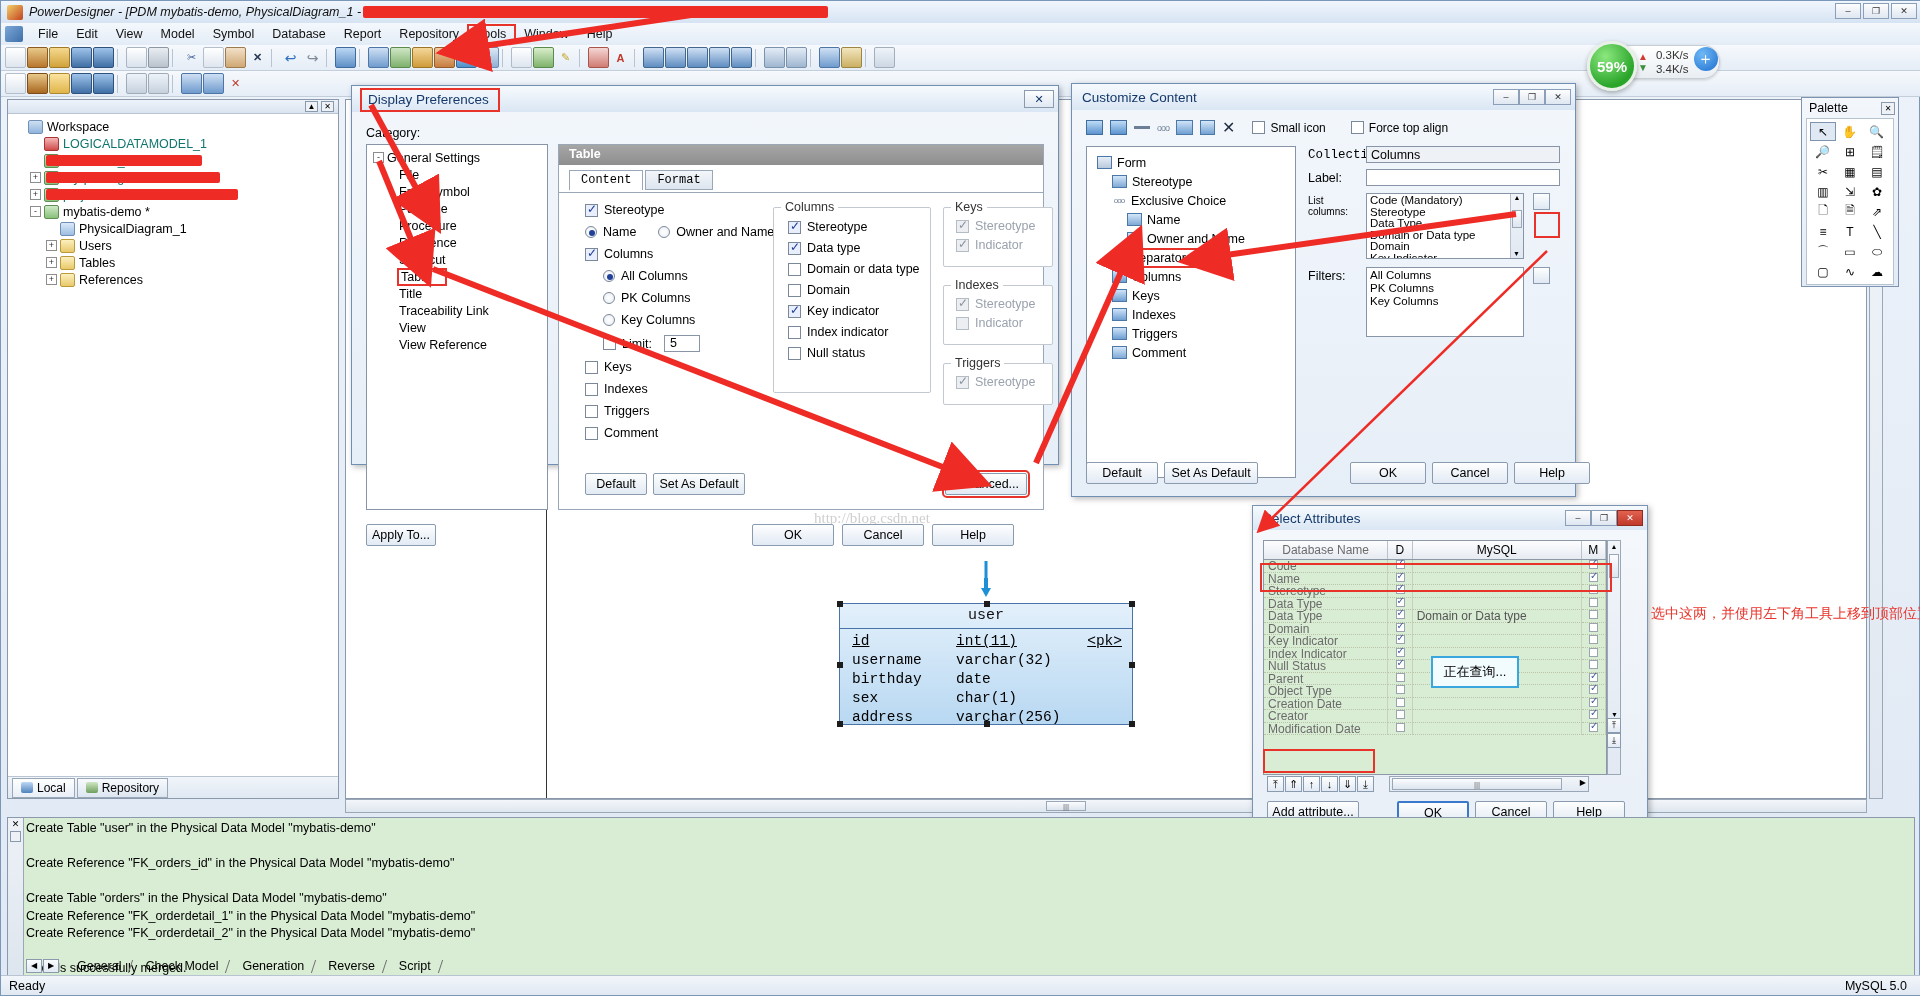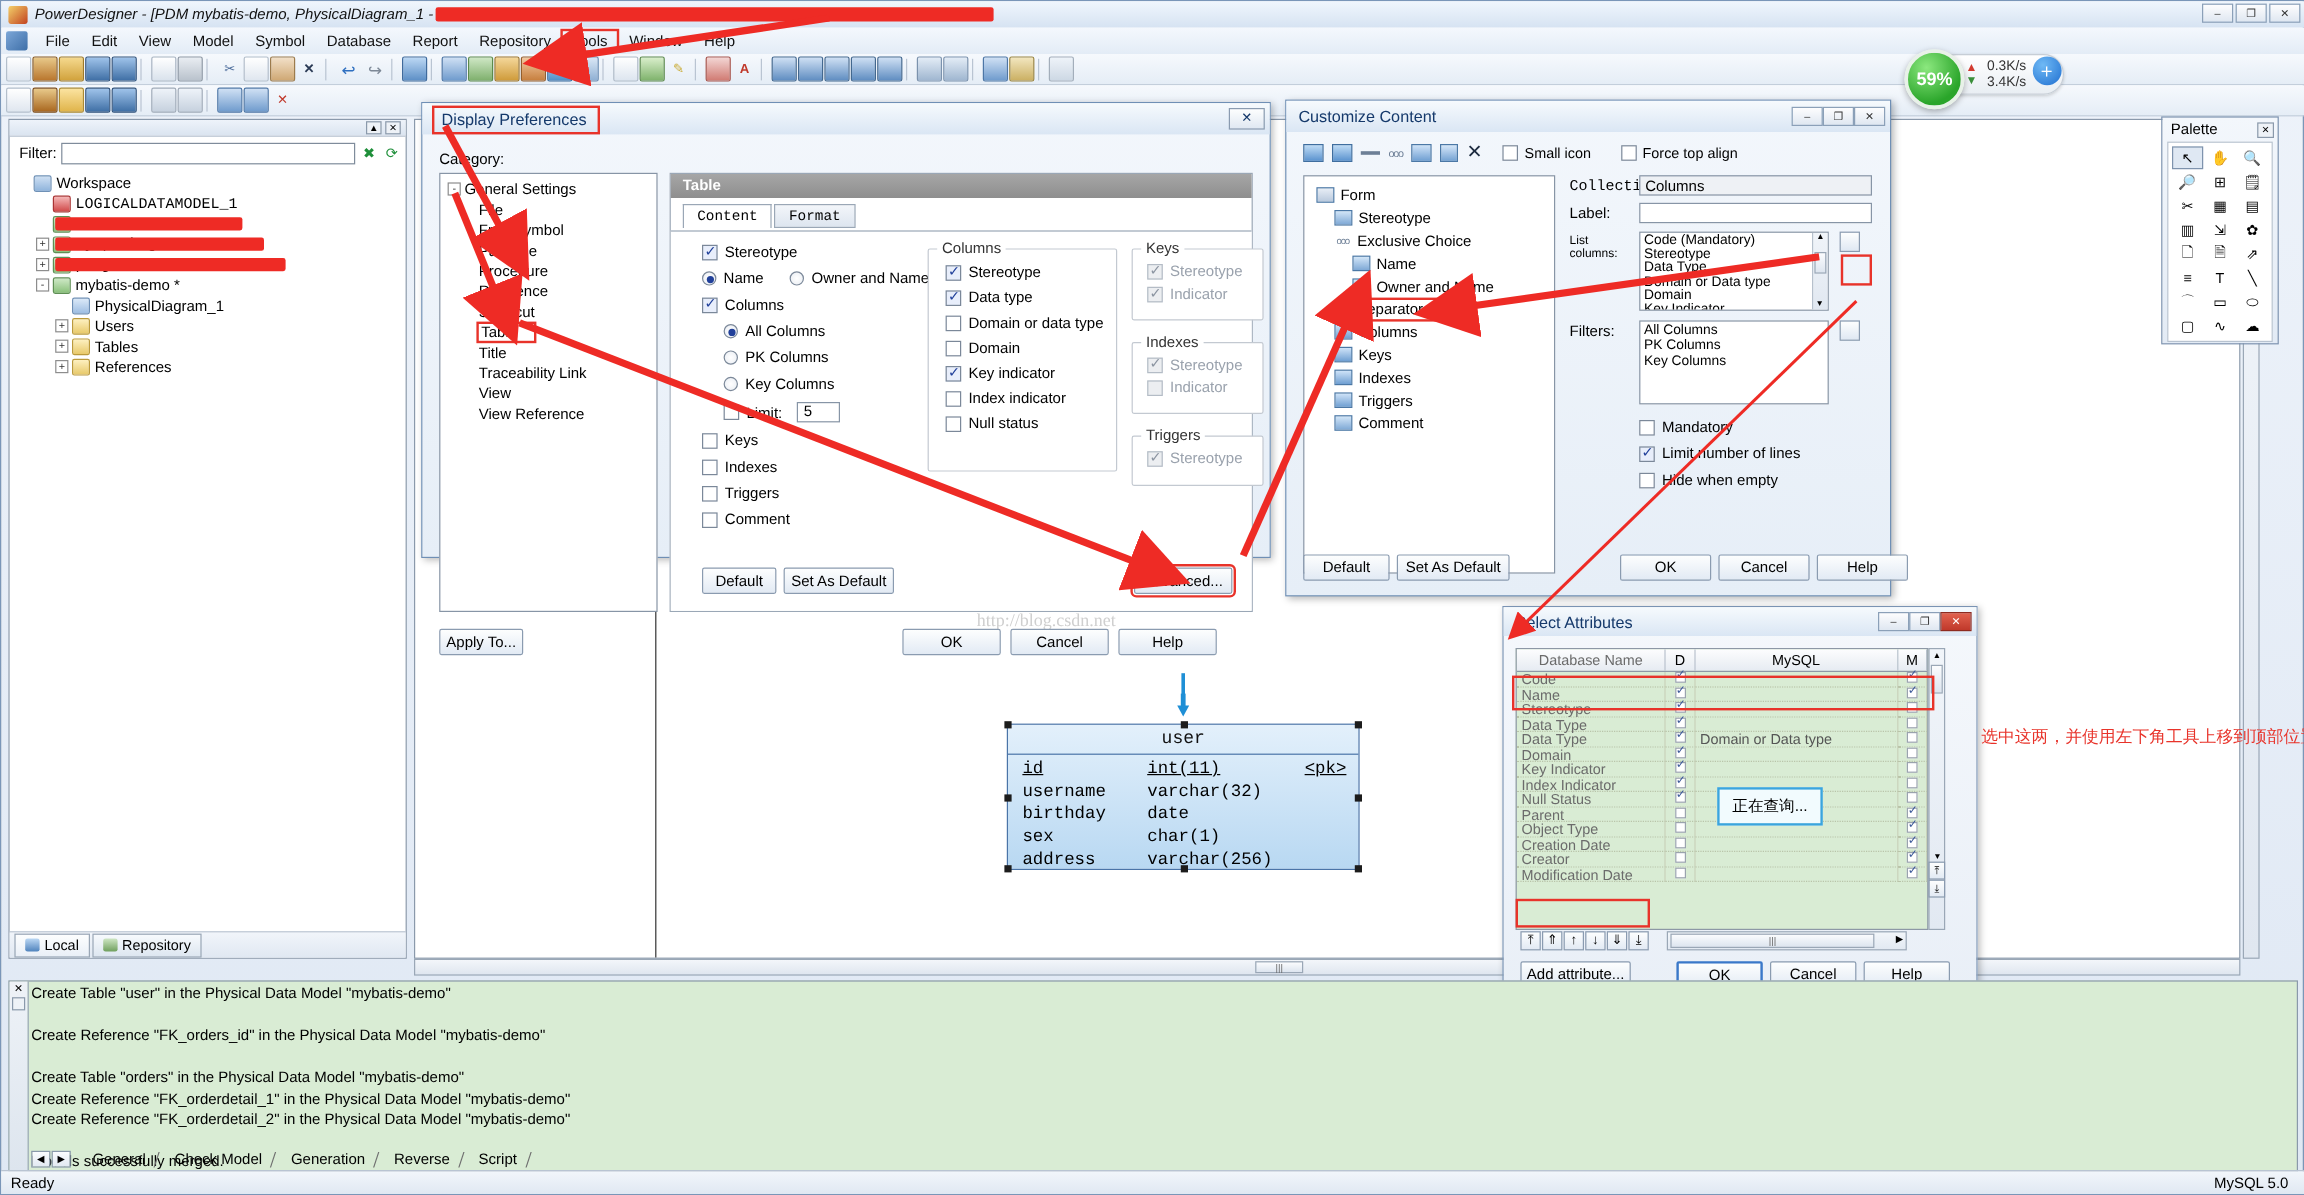--- a/index.html
+++ b/index.html
@@ -58,21 +58,21 @@
   .tnode { display:flex; align-items:center; height:17px; white-space:nowrap; position:relative; }
   .texp { width:11px; height:11px; border:1px solid #8d8d8d; background:#fff; font-size:9px;
      line-height:9px; text-align:center; color:#333; margin-right:3px; }
   .tspace { width:14px; display:inline-block; }
   .ticon { width:15px; height:14px; margin-right:4px; border-radius:2px; }
   .ic-ws { background:linear-gradient(#cfe0f3,#8fb4dc); border:1px solid #6f91b6; }
   .ic-ldm { background:linear-gradient(#f5b7b7,#d14b4b); border:1px solid #a33; }
   .ic-pdm { background:linear-gradient(#cfe9c7,#89c07a); border:1px solid #5f8f55; }
   .ic-diag { background:linear-gradient(#dbe9f8,#9dbde2); border:1px solid #6e8fb5; }
   .ic-fold { background:linear-gradient(#fdf0c0,#e8c96a); border:1px solid #bb9a3c; }
-  .tlabel-blue { color:#000000;font-family:Liberation Mono, monospace; }
+  .tlabel-blue { color:#0f766e; }
   .redact { height:11px; background:#ee2b25; border-radius:2px; }
 
   
   #canvas { position:absolute; left:344px; top:98px; right:52px; height:700px;
      background:#fff; border:1px solid #8a99ab; overflow:hidden; }
   #canvas-vline { position:absolute; left:200px; top:0; width:1px; height:700px; background:#333; }
   #canvas-scroll-bottom { position:absolute; left:344px; top:798px; right:52px; height:14px;
      background:linear-gradient(#f3f6fa,#dfe6ef); border:1px solid #9aa7b6; }
   #canvas-scroll-bottom .thumb { position:absolute; left:700px; top:1px; width:40px; height:10px;
      background:linear-gradient(#fbfcfe,#dde5ef); border:1px solid #9aa7b6; text-align:center; font-size:8px; line-height:9px; color:#666; }
@@ -300,26 +300,20 @@
     <div class="tb-btn" style="background:linear-gradient(#cfe0f4,#6f9bcd);border:1px solid #4d76a6;"></div>
     <div class="tb-btn" style="background:linear-gradient(#cfe0f4,#6f9bcd);border:1px solid #4d76a6;"></div>
     <div class="tb-btn" style="color:#c0392b;">✕</div>
   </div>
 
   <div id="browser">
     <div id="browser-hdr">
       <div class="bh-btn" style="right:20px;">▲</div>
       <div class="bh-btn" style="right:4px;">✕</div>
     </div>
-    <div id="filter-row">
-      <label>Filter:</label>
-      <input id="filter-input" value="" style="">
-      <span class="filter-ico" style="color:#1f8f3a;">✖</span>
-      <span class="filter-ico" style="color:#1f8f3a;">⟳</span>
-    </div>
     <div id="tree">
         <div class="tnode" style="padding-left: 0px;">
           <span class="tspace"></span>
           <span class="ticon ic-ws"></span>
           <span>Workspace</span>
         </div>
         <div class="tnode" style="padding-left: 16px;">
           <span class="tspace"></span>
           <span class="ticon ic-ldm"></span>
           <span class="tlabel-blue">LOGICALDATAMODEL_1</span>
@@ -746,34 +740,20 @@
           <span style="width:58px;font-size:12.5px;padding-top:2px;">Filters:</span>
           <div class="lbox" style="width:158px;height:70px;">
             <div id="cc-filters" style="padding:1px 2px 0 3px;line-height:13px;font-size:11.5px;">
                 <div>All Columns</div>
                 <div>PK Columns</div>
                 <div>Key Columns</div>
               </div>
           </div>
           <span style="margin-left:9px;width:17px;height:17px;border:1px solid #8a9bb0;background:linear-gradient(#fdfefe,#dfe8f3);display:inline-block;"></span>
         </div>
-        <div id="cc-checks" style="margin-top:12px;padding-left:58px;">
-            <div class="chk-row">
-              <span class="cbx"></span>
-              <span>Mandatory</span>
-            </div>
-            <div class="chk-row">
-              <span class="cbx on"></span>
-              <span>Limit number of lines</span>
-            </div>
-            <div class="chk-row">
-              <span class="cbx"></span>
-              <span>Hide when empty</span>
-            </div>
-          </div>
       </div>
 
       <div class="btn" style="position:absolute;left:14px;top:352px;width:72px;">Default</div>
       <div class="btn" style="position:absolute;left:92px;top:352px;width:94px;">Set As Default</div>
       <div class="btn" style="position:absolute;left:278px;top:352px;width:76px;">OK</div>
       <div class="btn" style="position:absolute;left:360px;top:352px;width:76px;">Cancel</div>
       <div class="btn" style="position:absolute;left:442px;top:352px;width:76px;">Help</div>
     </div>
   </div>
 

